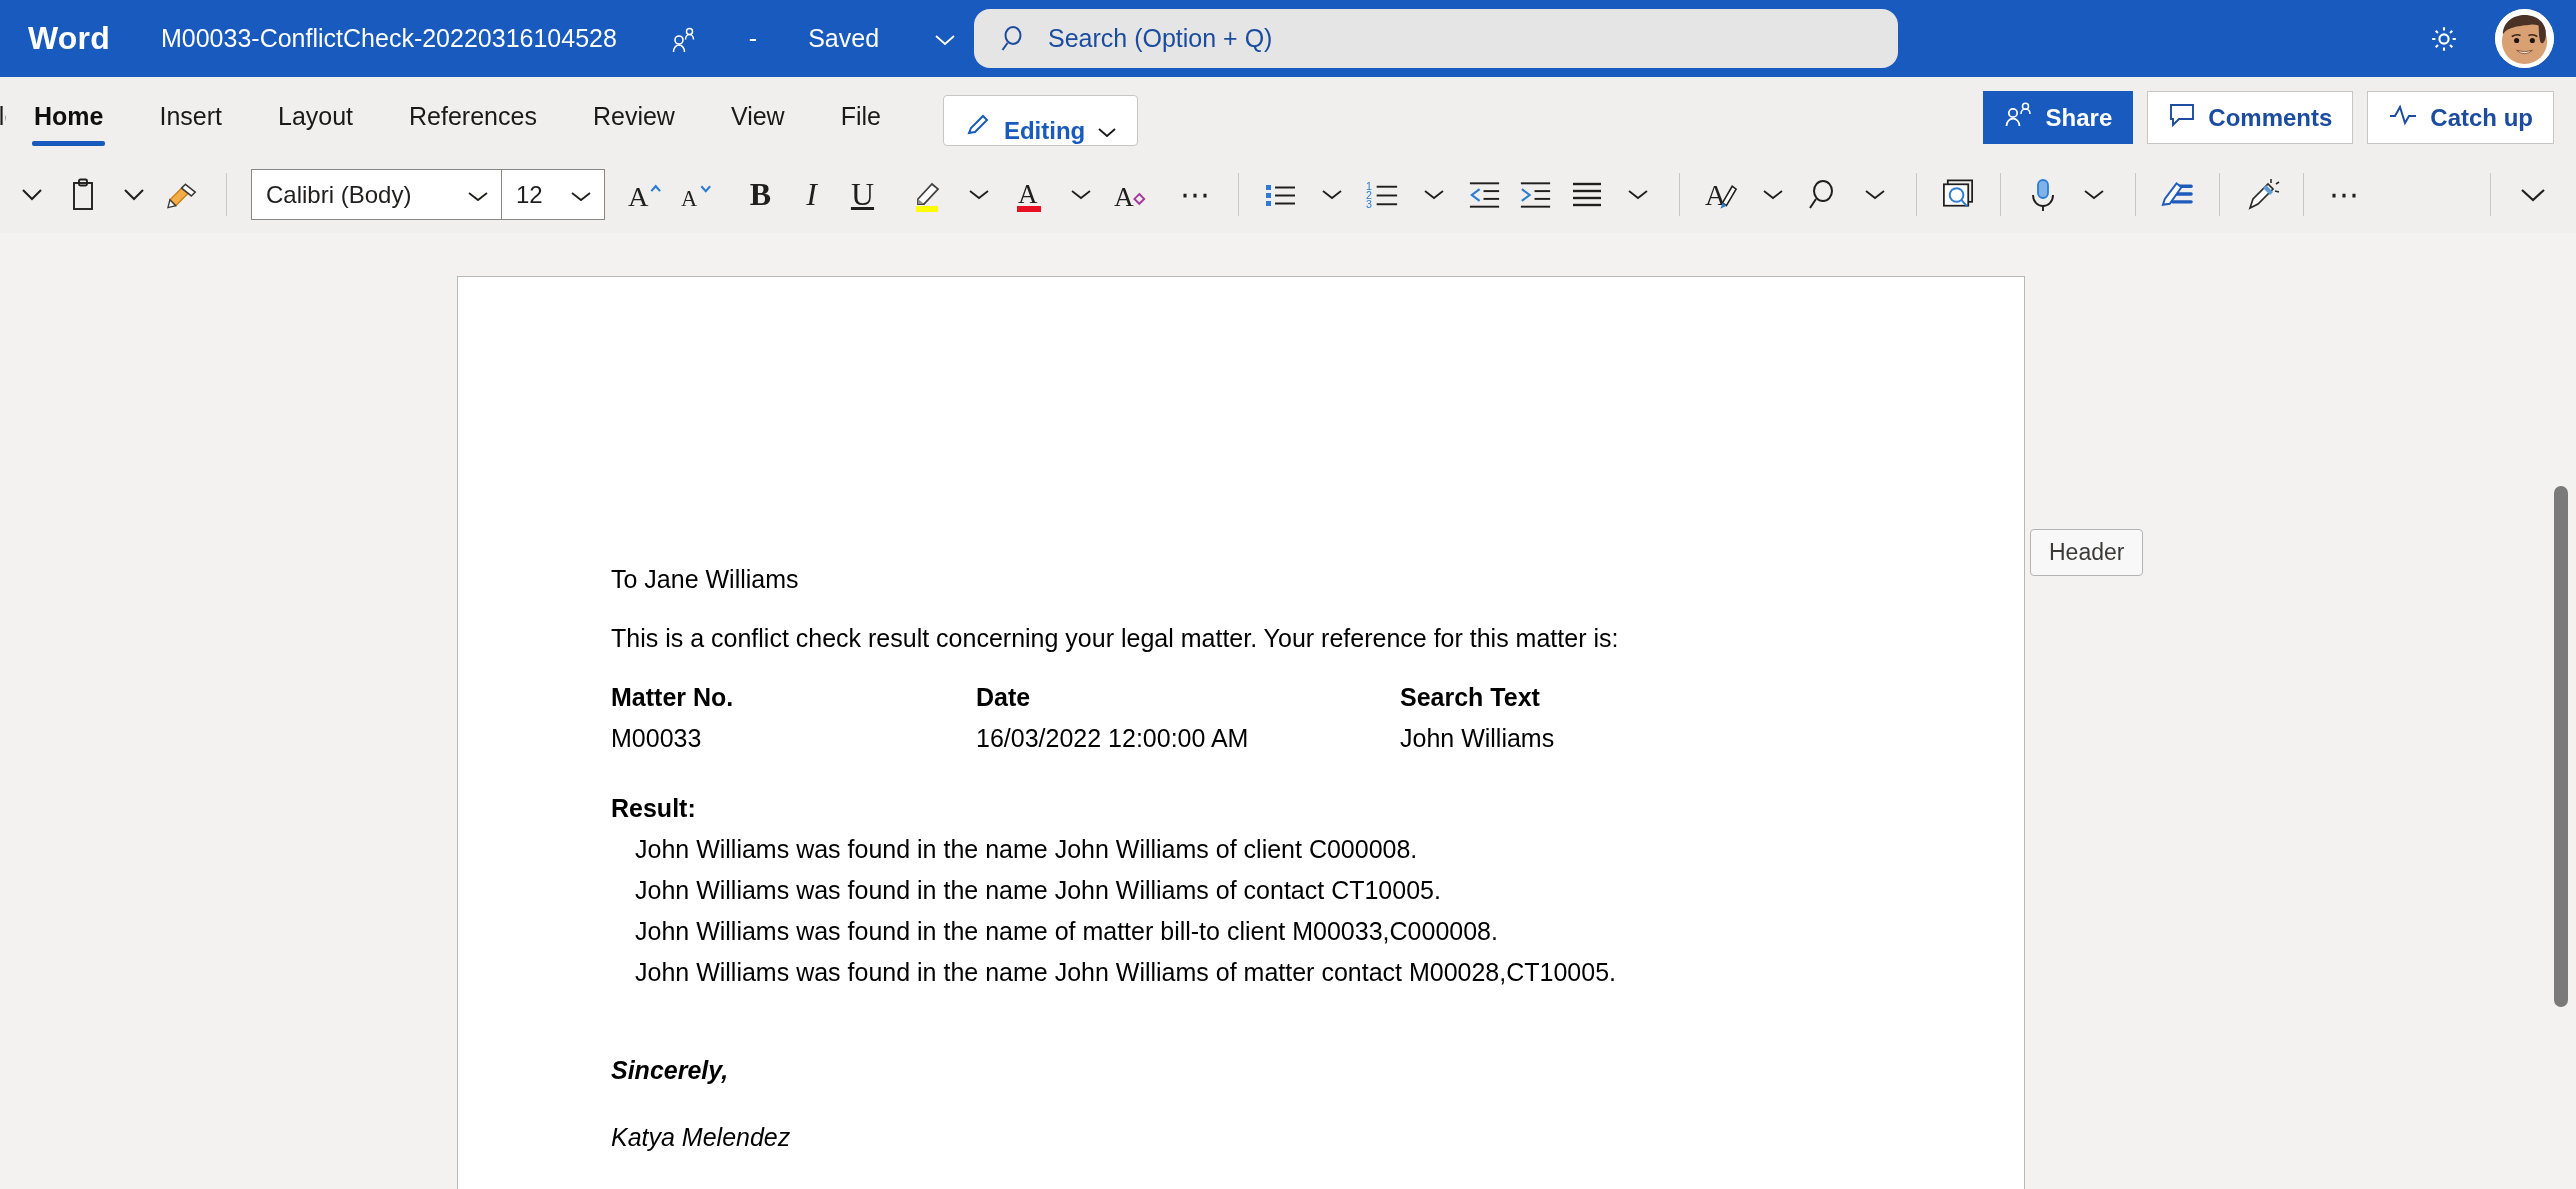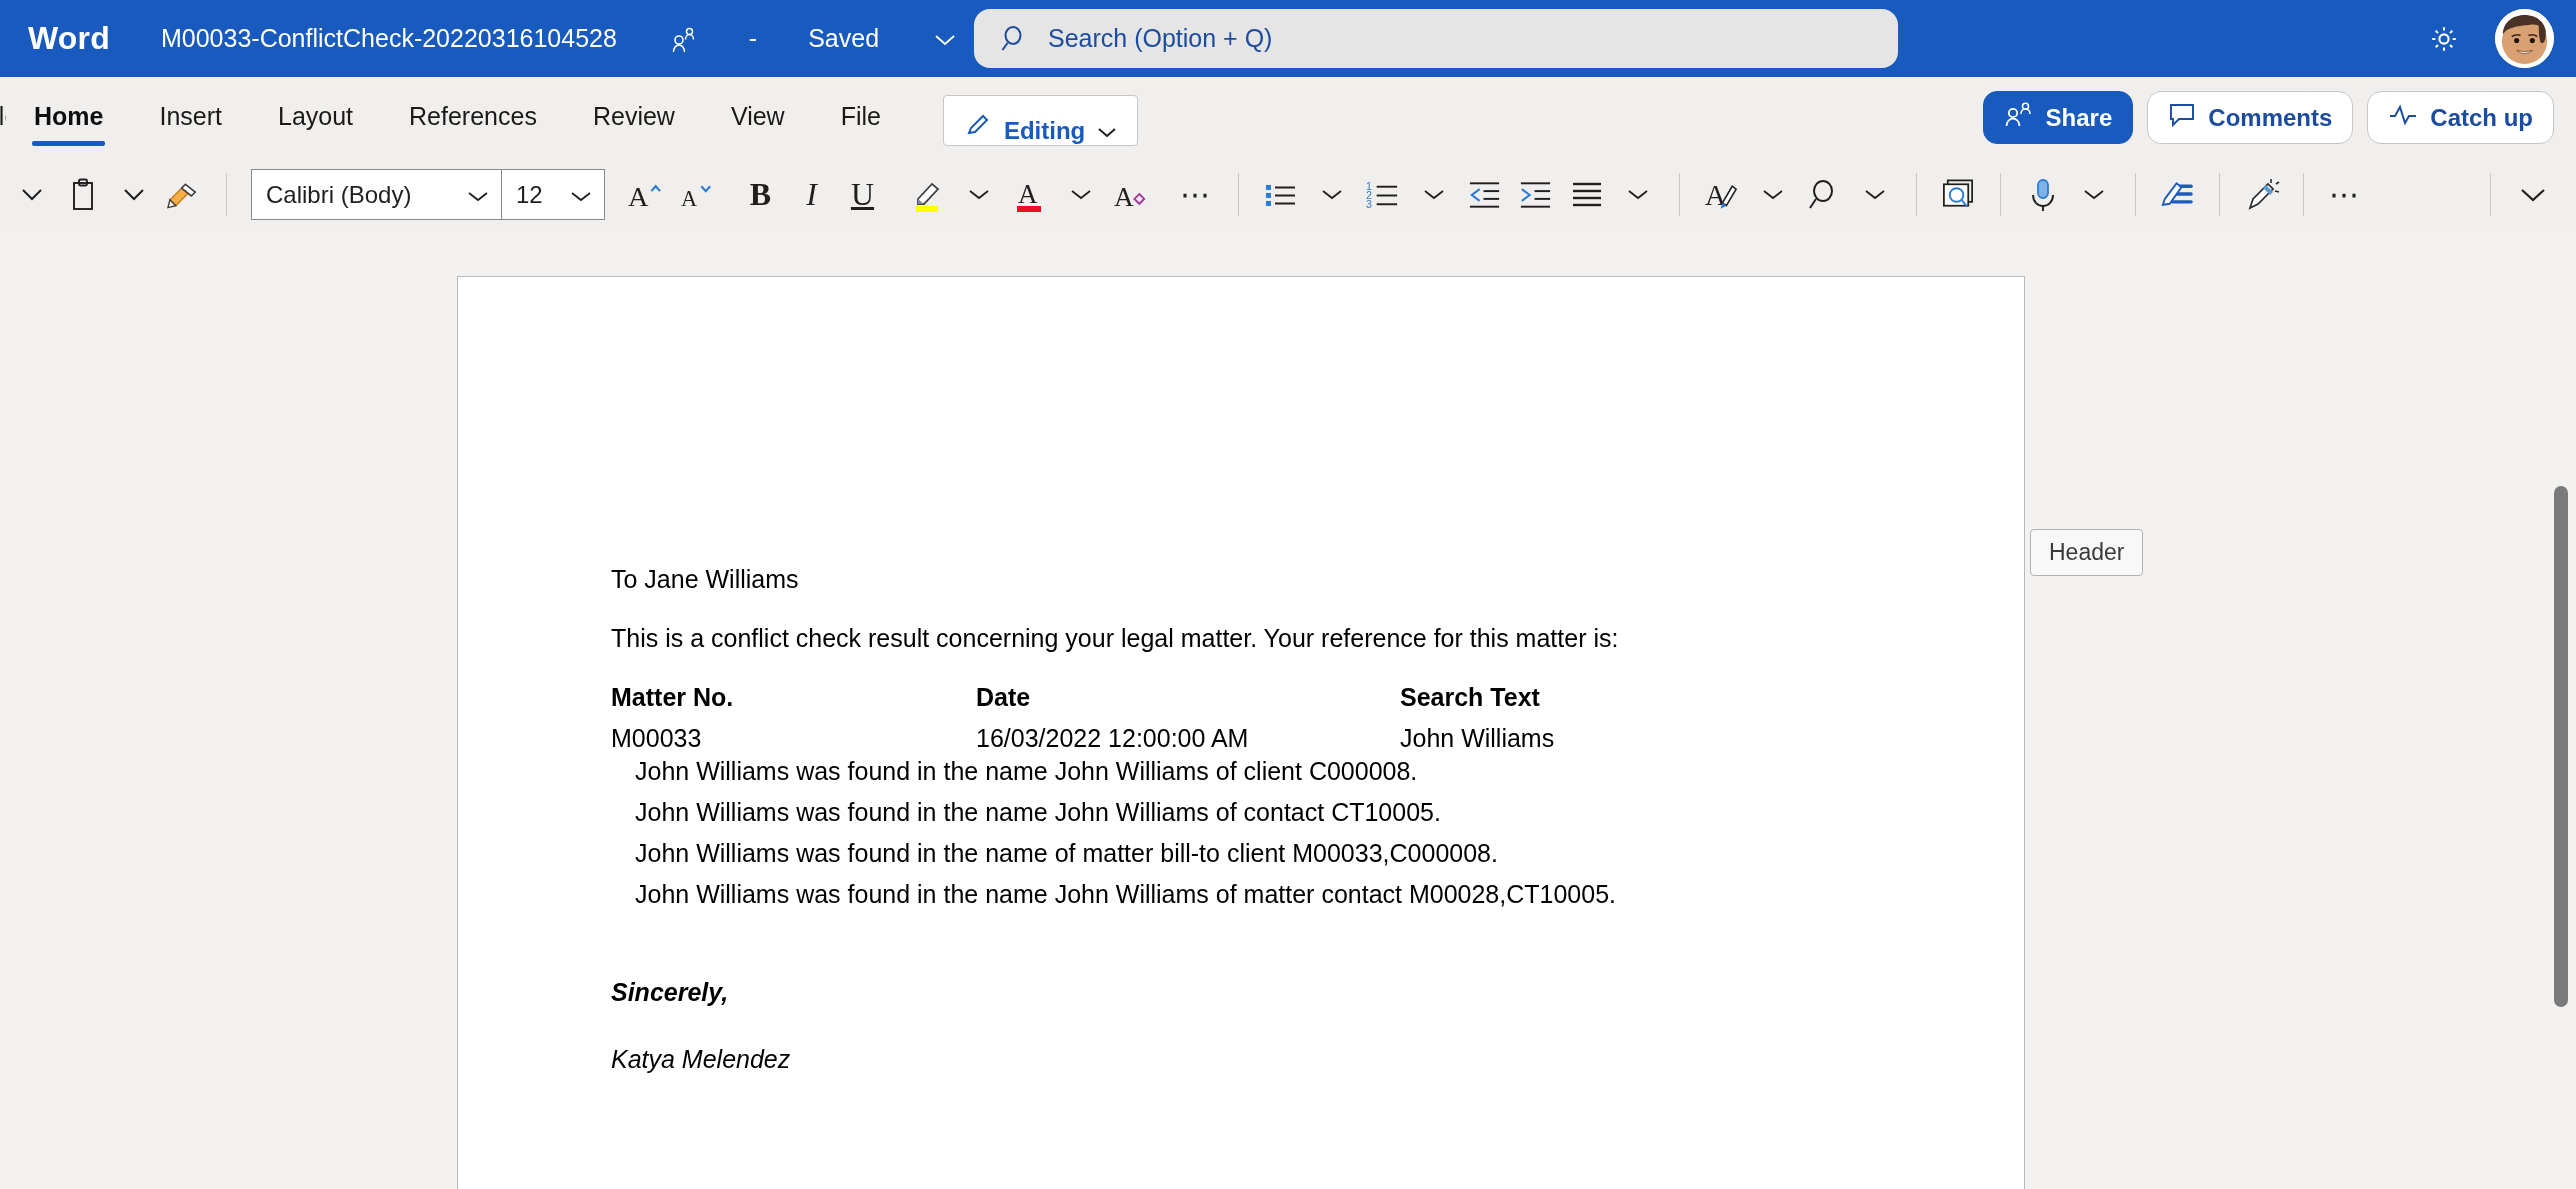--- a/index.html
+++ b/index.html
@@ -148,21 +148,21 @@
     display: flex;
     align-items: center;
     gap: 14px;
   }
   .pillbtn {
     display: flex;
     align-items: center;
     gap: 12px;
     height: 53px;
     padding: 0 20px;
-    border-radius: 14px;
+    border-radius: 0;
     font-size: 24px;
     cursor: pointer;
     white-space: nowrap;
   }
   .pillbtn.primary {
     background: #185abd;
     color: #ffffff;
     font-weight: bold;
     border: 1px solid #185abd;
   }
@@ -756,20 +756,21 @@
         <div class="col-b">
           <div class="col-h">Date</div>
           <div>16/03/2022 12:00:00 AM</div>
         </div>
         <div class="col-c">
           <div class="col-h">Search Text</div>
           <div>John Williams</div>
         </div>
       </div>
 
+      <div class="result-head">Result:</div>
 
       <div class="result-line">John Williams was found in the name John Williams of client C000008.</div>
       <div class="result-line">John Williams was found in the name John Williams of contact CT10005.</div>
       <div class="result-line">John Williams was found in the name  of matter bill-to client M00033,C000008.</div>
       <div class="result-line">John Williams was found in the name John Williams of matter contact M00028,CT10005.</div>
 
       <div class="sig-block">
         <div class="sig-1">Sincerely,</div>
         <div class="sig-2">Katya Melendez</div>
       </div>

